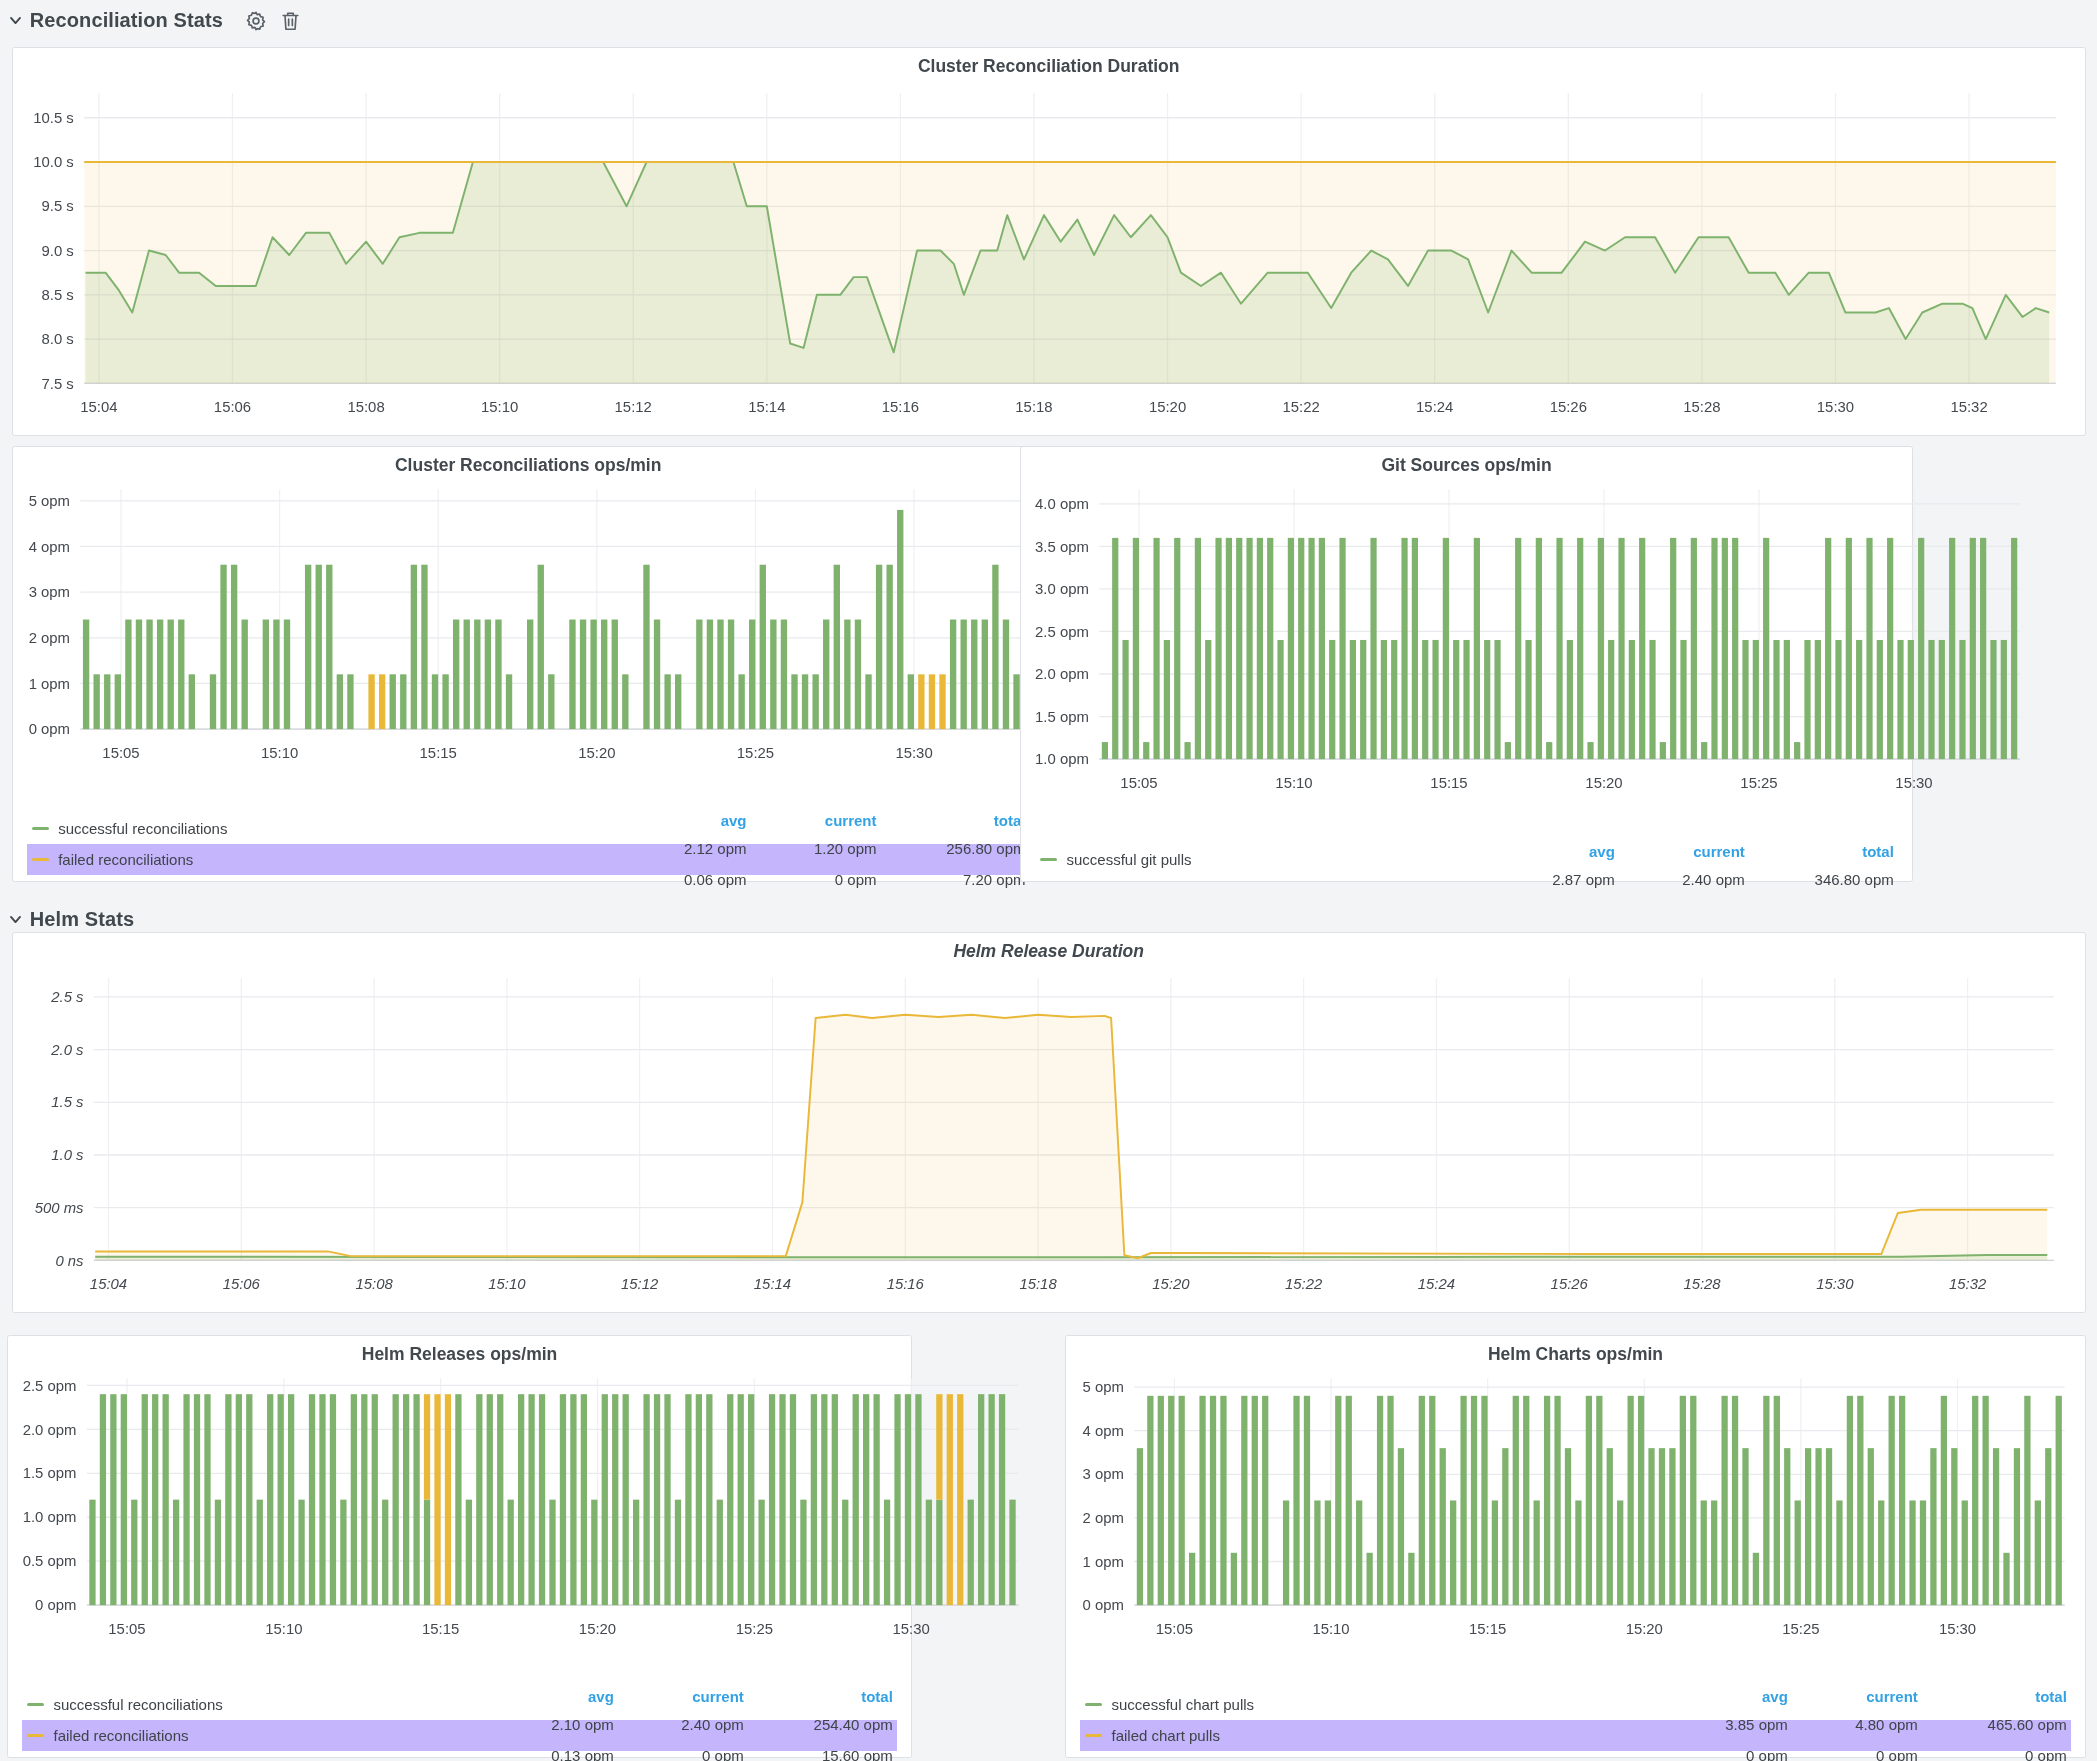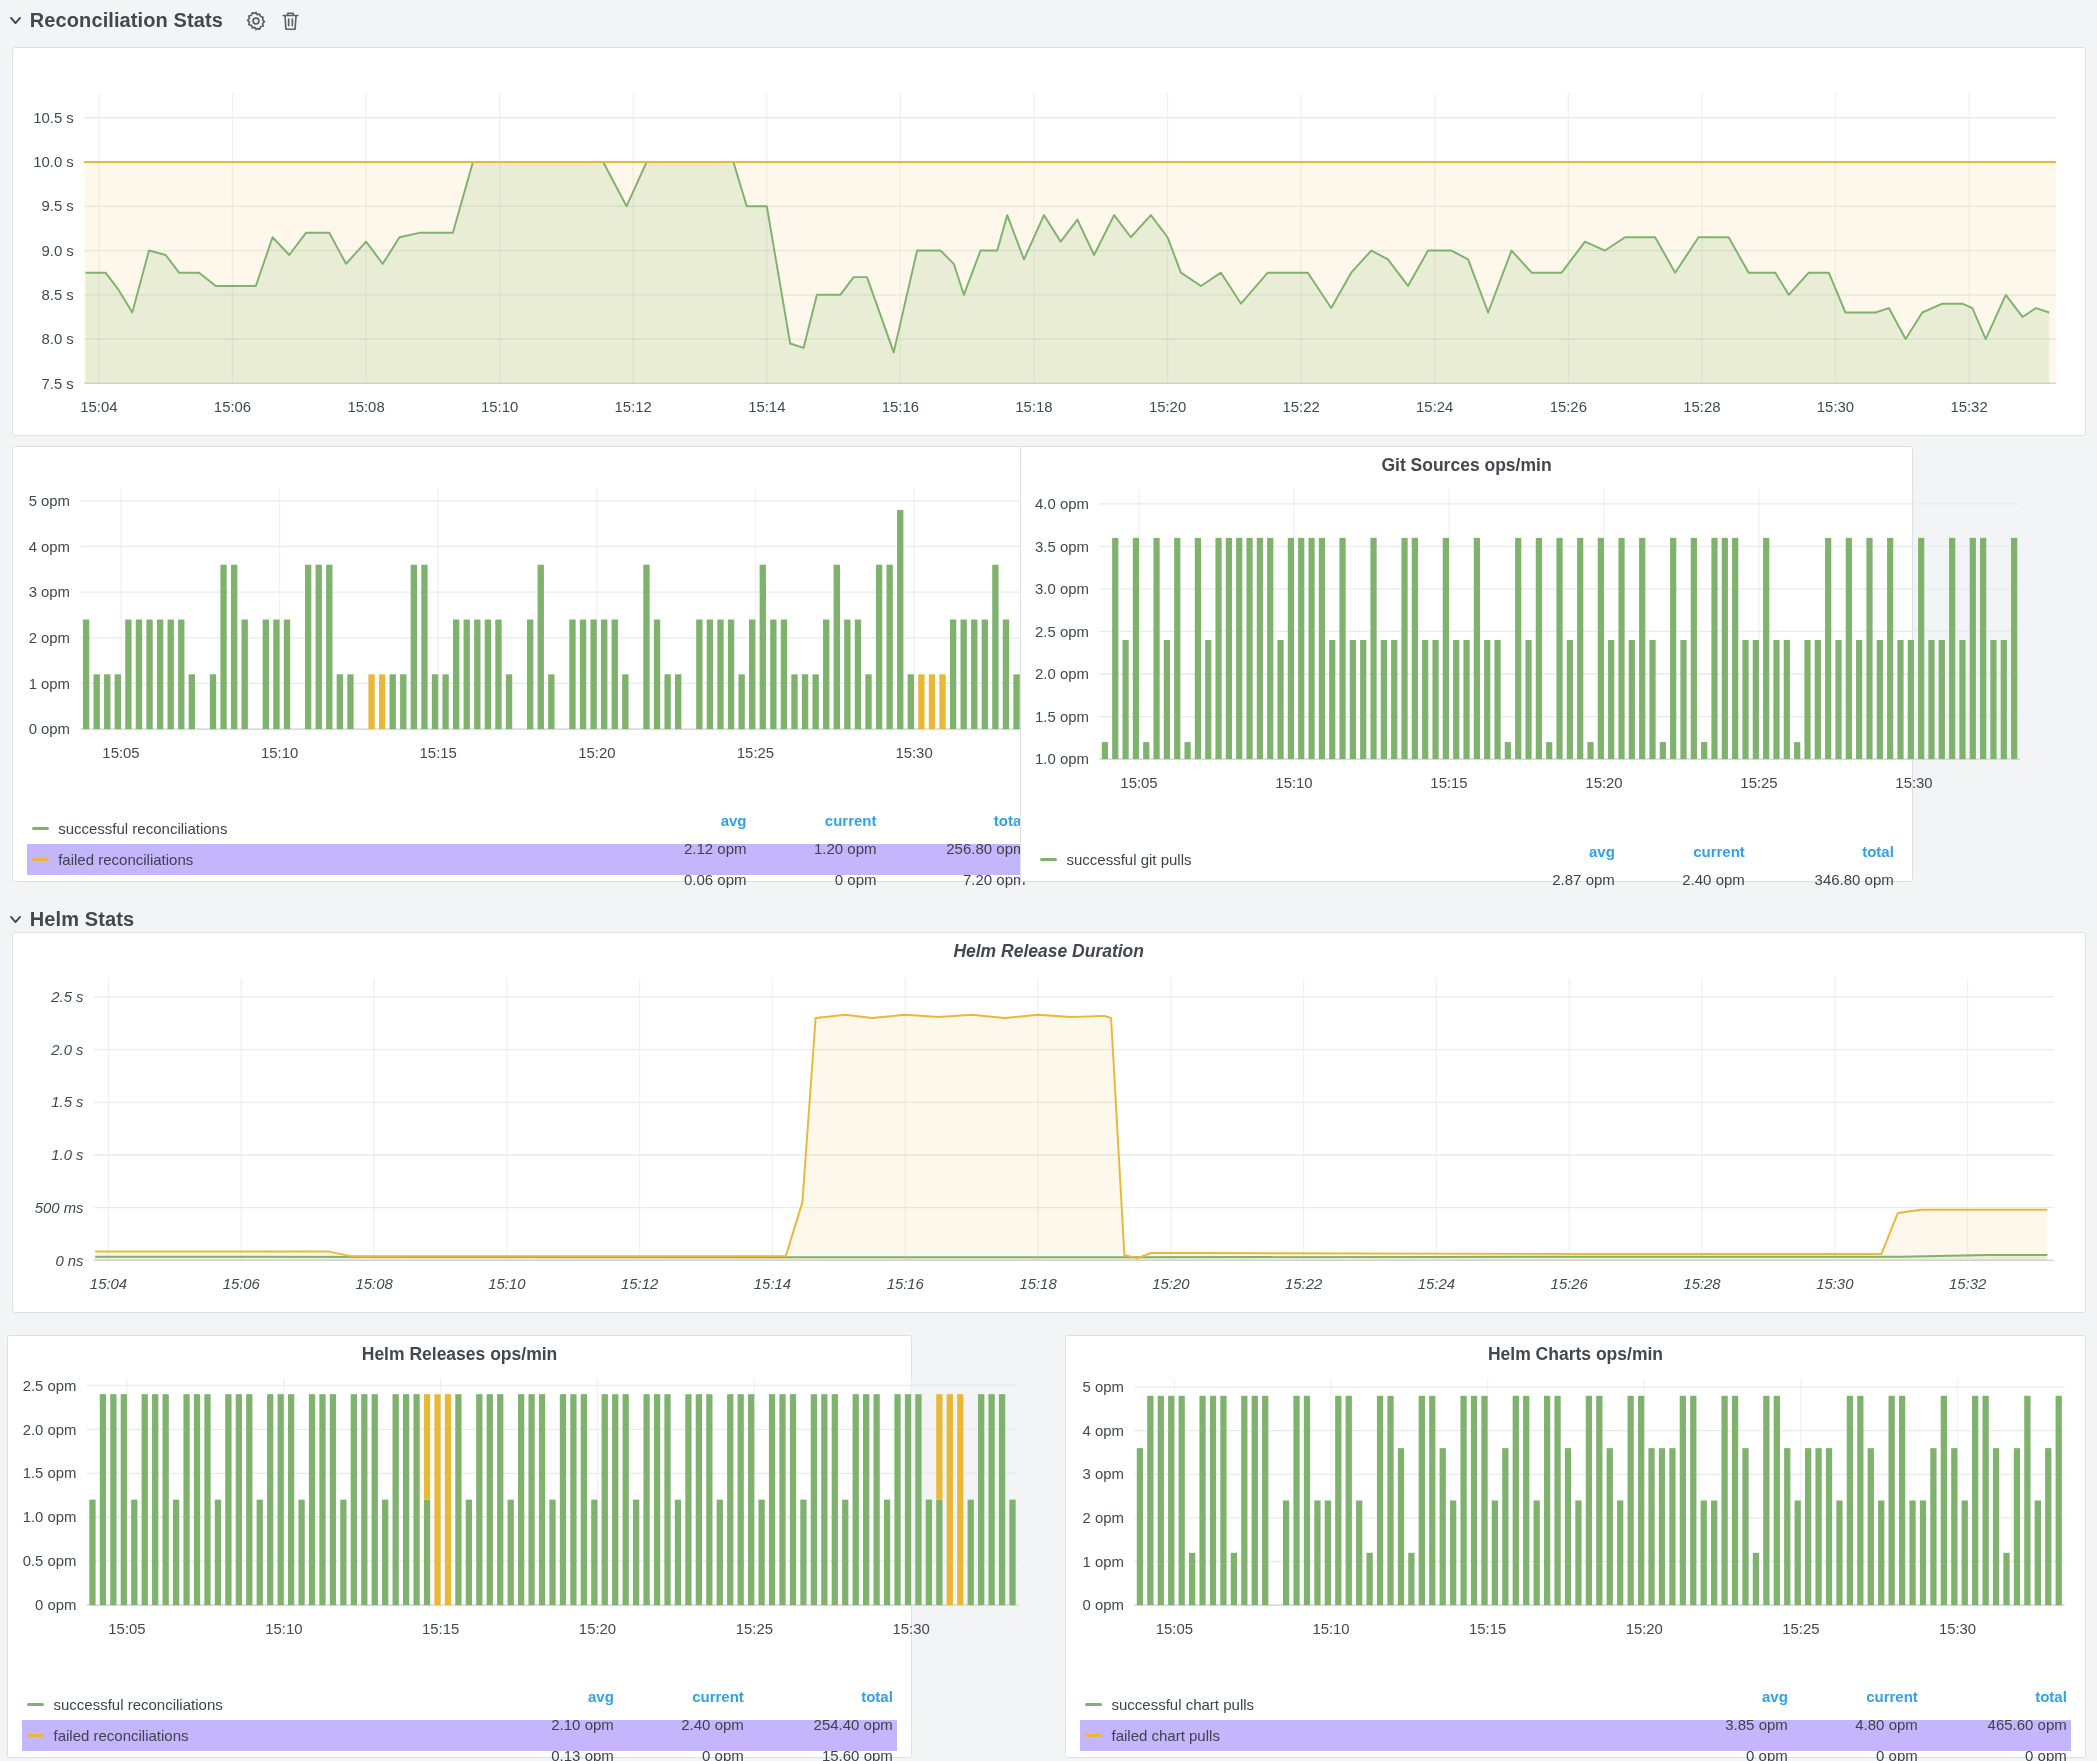--- a/index.html
+++ b/index.html
@@ -44,20 +44,21 @@
         </svg>
     </span>
     <span class="sec-icon">
       <svg width="21" height="22" viewBox="0 0 22 24" fill="none" stroke="#5a6168" stroke-width="1.8">
           <path d="M3 6h16M8 6V3.5h6V6M5 6l1 15h10l1-15M9 10v7M13 10v7" stroke-linecap="round" stroke-linejoin="round"></path>
         </svg>
     </span>
   </div>
 
   <div class="panel" style="left:11.7px;top:47px;width:2074px;height:389px;">
+    <div class="panel-title">Cluster Reconciliation Duration</div>
     <div class="chart" style="top:32px;bottom:3.9px;">
         <svg width="2066" height="350" viewBox="0 0 3186 540">
           <line x1="128.6707317073171" x2="128.6707317073171" y1="20" y2="468" stroke="#eff1f4" stroke-width="2"></line>
           <text x="128.6707317073171" y="512" text-anchor="middle" class="tick">15:04</text>
           <line x1="334.7682926829269" x2="334.7682926829269" y1="20" y2="468" stroke="#eff1f4" stroke-width="2"></line>
           <text x="334.7682926829269" y="512" text-anchor="middle" class="tick">15:06</text>
           <line x1="540.8658536585367" x2="540.8658536585367" y1="20" y2="468" stroke="#eff1f4" stroke-width="2"></line>
           <text x="540.8658536585367" y="512" text-anchor="middle" class="tick">15:08</text>
           <line x1="746.9634146341465" x2="746.9634146341465" y1="20" y2="468" stroke="#eff1f4" stroke-width="2"></line>
           <text x="746.9634146341465" y="512" text-anchor="middle" class="tick">15:10</text>
@@ -100,20 +101,21 @@
           <line x1="106" x2="3148" y1="468" y2="468" stroke="#d2d5da" stroke-width="2"></line>
           <polygon points="108.0609756097561,297.2682926829268 138.97560975609755,297.2682926829268 159.58536585365854,324.5853658536584 180.19512195121956,358.7317073170731 205.95731707317077,263.1219512195122 231.71951219512198,269.95121951219517 252.329268292683,297.2682926829268 283.2439024390244,297.2682926829268 309.00609756097566,317.7560975609756 345.07317073170736,317.7560975609756 370.8353658536585,317.7560975609756 396.5975609756098,242.63414634146332 422.359756097561,269.95121951219517 448.12195121951225,235.80487804878052 484.18902439024396,235.80487804878052 509.9512195121952,283.609756097561 540.8658536585367,249.46341463414635 566.6280487804879,283.609756097561 592.3902439024391,242.63414634146332 623.3048780487807,235.80487804878052 674.8292682926832,235.80487804878052 705.7439024390245,126.5365853658536 906.6890243902442,126.5365853658536 942.7560975609757,194.82926829268288 973.6707317073171,126.5365853658536 1107.6341463414637,126.5365853658536 1128.2439024390246,194.82926829268288 1159.1585365853662,194.82926829268288 1195.2256097560978,406.5365853658536 1215.8353658536587,413.36585365853654 1236.4451219512198,331.4146341463414 1272.5121951219514,331.4146341463414 1293.1219512195125,304.0975609756098 1313.7317073170734,304.0975609756098 1354.9512195121954,420.19512195121956 1391.018292682927,263.1219512195122 1427.085365853659,263.1219512195122 1447.6951219512198,283.609756097561 1463.1524390243906,331.4146341463414 1488.9146341463415,263.1219512195122 1514.6768292682927,263.1219512195122 1530.1341463414637,208.4878048780487 1555.896341463415,276.78048780487796 1586.8109756097563,208.4878048780487 1612.5731707317075,249.46341463414635 1638.335365853659,215.31707317073167 1664.09756097561,269.95121951219517 1695.0121951219514,208.4878048780487 1720.7743902439024,242.63414634146332 1751.6890243902442,208.4878048780487 1777.4512195121952,242.63414634146332 1798.060975609756,297.2682926829268 1828.9756097560978,317.7560975609756 1859.8902439024391,297.2682926829268 1890.804878048781,345.0731707317072 1932.0243902439024,297.2682926829268 1993.8536585365855,297.2682926829268 2029.9207317073174,351.9024390243903 2060.835365853659,297.2682926829268 2091.7500000000005,263.1219512195122 2117.5121951219517,276.78048780487796 2148.4268292682927,317.7560975609756 2179.3414634146343,263.1219512195122 2215.4085365853657,263.1219512195122 2241.1707317073174,276.78048780487796 2272.085365853659,358.7317073170731 2308.1524390243903,263.1219512195122 2339.067073170732,297.2682926829268 2385.439024390244,297.2682926829268 2421.506097560976,249.46341463414635 2452.4207317073174,263.1219512195122 2483.335365853659,242.63414634146332 2529.707317073171,242.63414634146332 2560.6219512195125,297.2682926829268 2596.689024390244,242.63414634146332 2643.060975609756,242.63414634146332 2673.975609756098,297.2682926829268 2715.1951219512202,297.2682926829268 2735.804878048781,331.4146341463414 2766.719512195122,297.2682926829268 2797.6341463414633,297.2682926829268 2823.3963414634145,358.7317073170731 2869.768292682927,358.7317073170731 2890.3780487804884,351.9024390243903 2916.1402439024396,399.7073170731707 2941.9024390243903,358.7317073170731 2972.8170731707323,345.0731707317072 3003.7317073170734,345.0731707317072 3019.189024390244,351.9024390243903 3039.798780487805,399.7073170731707 3070.7134146341464,331.4146341463414 3096.4756097560976,365.56097560975604 3117.085365853659,351.9024390243903 3137.6951219512202,358.7317073170731 3137.6951219512202,468 108.0609756097561,468" fill="rgba(126,178,109,0.16)"></polygon>
           <polygon points="106,126.5365853658536 3148,126.5365853658536 3148,468 106,468" fill="rgba(234,184,57,0.10)"></polygon>
           <polyline points="108.0609756097561,297.2682926829268 138.97560975609755,297.2682926829268 159.58536585365854,324.5853658536584 180.19512195121956,358.7317073170731 205.95731707317077,263.1219512195122 231.71951219512198,269.95121951219517 252.329268292683,297.2682926829268 283.2439024390244,297.2682926829268 309.00609756097566,317.7560975609756 345.07317073170736,317.7560975609756 370.8353658536585,317.7560975609756 396.5975609756098,242.63414634146332 422.359756097561,269.95121951219517 448.12195121951225,235.80487804878052 484.18902439024396,235.80487804878052 509.9512195121952,283.609756097561 540.8658536585367,249.46341463414635 566.6280487804879,283.609756097561 592.3902439024391,242.63414634146332 623.3048780487807,235.80487804878052 674.8292682926832,235.80487804878052 705.7439024390245,126.5365853658536 906.6890243902442,126.5365853658536 942.7560975609757,194.82926829268288 973.6707317073171,126.5365853658536 1107.6341463414637,126.5365853658536 1128.2439024390246,194.82926829268288 1159.1585365853662,194.82926829268288 1195.2256097560978,406.5365853658536 1215.8353658536587,413.36585365853654 1236.4451219512198,331.4146341463414 1272.5121951219514,331.4146341463414 1293.1219512195125,304.0975609756098 1313.7317073170734,304.0975609756098 1354.9512195121954,420.19512195121956 1391.018292682927,263.1219512195122 1427.085365853659,263.1219512195122 1447.6951219512198,283.609756097561 1463.1524390243906,331.4146341463414 1488.9146341463415,263.1219512195122 1514.6768292682927,263.1219512195122 1530.1341463414637,208.4878048780487 1555.896341463415,276.78048780487796 1586.8109756097563,208.4878048780487 1612.5731707317075,249.46341463414635 1638.335365853659,215.31707317073167 1664.09756097561,269.95121951219517 1695.0121951219514,208.4878048780487 1720.7743902439024,242.63414634146332 1751.6890243902442,208.4878048780487 1777.4512195121952,242.63414634146332 1798.060975609756,297.2682926829268 1828.9756097560978,317.7560975609756 1859.8902439024391,297.2682926829268 1890.804878048781,345.0731707317072 1932.0243902439024,297.2682926829268 1993.8536585365855,297.2682926829268 2029.9207317073174,351.9024390243903 2060.835365853659,297.2682926829268 2091.7500000000005,263.1219512195122 2117.5121951219517,276.78048780487796 2148.4268292682927,317.7560975609756 2179.3414634146343,263.1219512195122 2215.4085365853657,263.1219512195122 2241.1707317073174,276.78048780487796 2272.085365853659,358.7317073170731 2308.1524390243903,263.1219512195122 2339.067073170732,297.2682926829268 2385.439024390244,297.2682926829268 2421.506097560976,249.46341463414635 2452.4207317073174,263.1219512195122 2483.335365853659,242.63414634146332 2529.707317073171,242.63414634146332 2560.6219512195125,297.2682926829268 2596.689024390244,242.63414634146332 2643.060975609756,242.63414634146332 2673.975609756098,297.2682926829268 2715.1951219512202,297.2682926829268 2735.804878048781,331.4146341463414 2766.719512195122,297.2682926829268 2797.6341463414633,297.2682926829268 2823.3963414634145,358.7317073170731 2869.768292682927,358.7317073170731 2890.3780487804884,351.9024390243903 2916.1402439024396,399.7073170731707 2941.9024390243903,358.7317073170731 2972.8170731707323,345.0731707317072 3003.7317073170734,345.0731707317072 3019.189024390244,351.9024390243903 3039.798780487805,399.7073170731707 3070.7134146341464,331.4146341463414 3096.4756097560976,365.56097560975604 3117.085365853659,351.9024390243903 3137.6951219512202,358.7317073170731" fill="none" stroke="#7EB26D" stroke-width="3" stroke-linejoin="round"></polyline>
           <polyline points="106,126.5365853658536 3148,126.5365853658536" fill="none" stroke="#EAB839" stroke-width="3" stroke-linejoin="round"></polyline>
         </svg>
       </div>
   </div>
 
   <div class="panel" style="left:11.7px;top:446px;width:1033px;height:436px;">
+    <div class="panel-title">Cluster Reconciliations ops/min</div>
     <div class="chart" style="top:32px;bottom:112px;">
         <svg width="1025" height="289" viewBox="0 0 1580 446">
           <line x1="162.66397306397306" x2="162.66397306397306" y1="16" y2="386" stroke="#eff1f4" stroke-width="2"></line>
           <text x="162.66397306397306" y="430" text-anchor="middle" class="tick">15:05</text>
           <line x1="407.4451178451178" x2="407.4451178451178" y1="16" y2="386" stroke="#eff1f4" stroke-width="2"></line>
           <text x="407.4451178451178" y="430" text-anchor="middle" class="tick">15:10</text>
           <line x1="652.2262626262625" x2="652.2262626262625" y1="16" y2="386" stroke="#eff1f4" stroke-width="2"></line>
           <text x="652.2262626262625" y="430" text-anchor="middle" class="tick">15:15</text>
           <line x1="897.0074074074074" x2="897.0074074074074" y1="16" y2="386" stroke="#eff1f4" stroke-width="2"></line>
           <text x="897.0074074074074" y="430" text-anchor="middle" class="tick">15:20</text>

